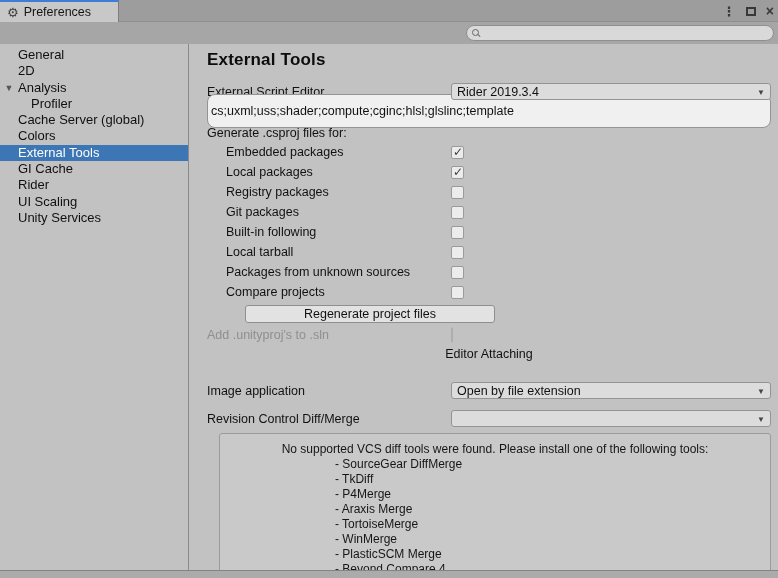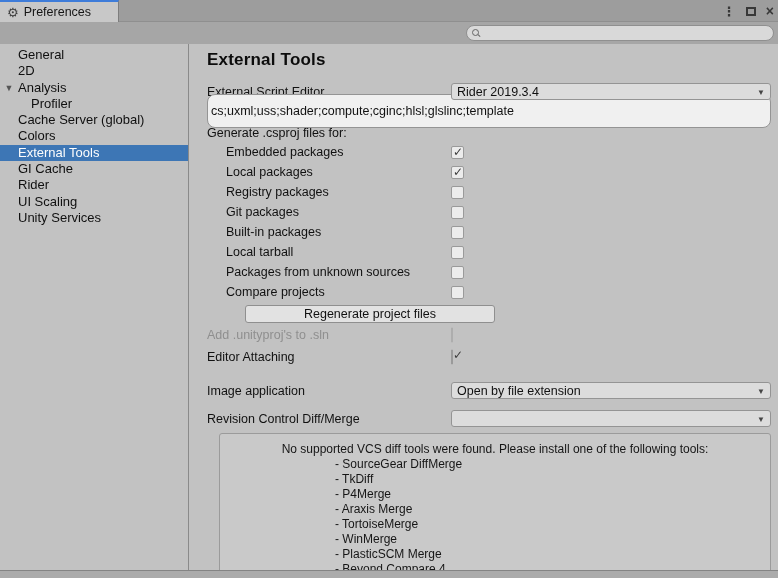--- a/index.html
+++ b/index.html
@@ -69,21 +69,21 @@
   }
   .checkbox.disabled { background:#d4d4d4; border-color:#adadad; }
   .btn-row { height:22px; margin-top:2px; position:relative; }
   .push-button {
     position:absolute; left:38px; top:1px; width:250px; height:18px;
     background:#e2e2e2; border:1px solid #8f8f8f; border-radius:3px;
     font-size:12.5px; color:#111; text-align:center; line-height:16px; cursor:default;
   }
   .disrow { display:flex; align-items:center; height:18px; }
   .disrow .flabel { flex:0 0 244px; font-size:12.5px; color:#8f8f8f; white-space:nowrap; }
-  .attachrow { display:flex; align-items:center; height:20px; margin-top:3px; }
+  .attachrow { display:flex; align-items:center; height:20px; margin-top:3px;flex-direction:column; }
   .attachrow .flabel { flex:0 0 244px; font-size:12.5px; color:#111; }
   .gap14 { height:14px; } .gap9 { height:9px; }
   .helpbox {
     margin-top:5px; margin-left:12px; width:552px; height:141px;
     background:#c9c9c9; border:1px solid #9b9b9b; border-radius:3px;
     padding-top:8px; font-size:12px; color:#161616;
   }
   .helpbox .intro { text-align:center; line-height:15px; }
   .helpbox .tools { padding-left:115px; line-height:15px; }
   .statusbar { position:absolute; left:0; bottom:0; width:778px; height:8px; background:#ababab; border-top:1px solid #848484; }
@@ -157,21 +157,21 @@
         </div>
         <div class="cbrow">
           <span class="cblabel">Registry packages</span>
           <span class="checkbox"></span>
         </div>
         <div class="cbrow">
           <span class="cblabel">Git packages</span>
           <span class="checkbox"></span>
         </div>
         <div class="cbrow">
-          <span class="cblabel">Built-in packages</span>
+          <span class="cblabel">Built-in following</span>
           <span class="checkbox"></span>
         </div>
         <div class="cbrow">
           <span class="cblabel">Local tarball</span>
           <span class="checkbox"></span>
         </div>
         <div class="cbrow">
           <span class="cblabel">Packages from unknown sources</span>
           <span class="checkbox"></span>
         </div>

